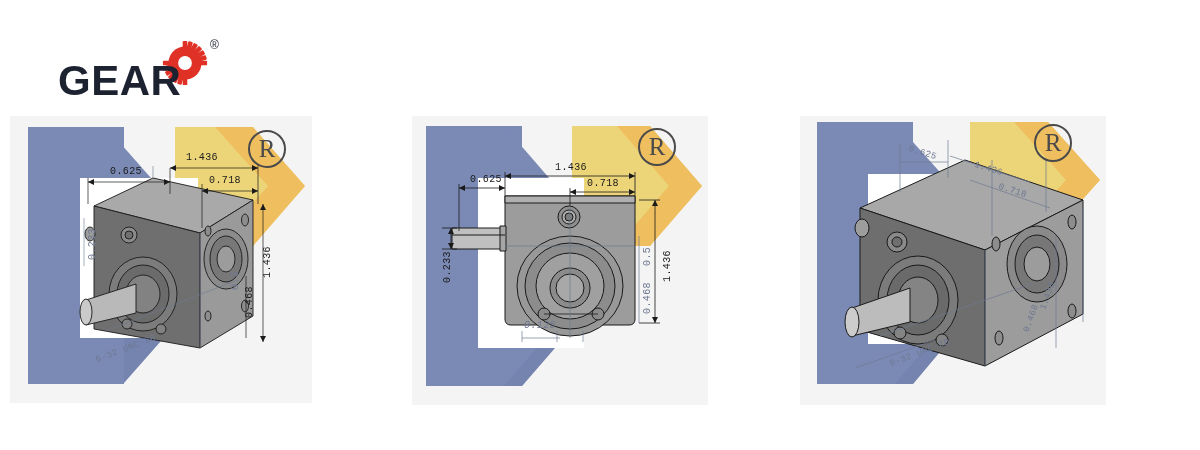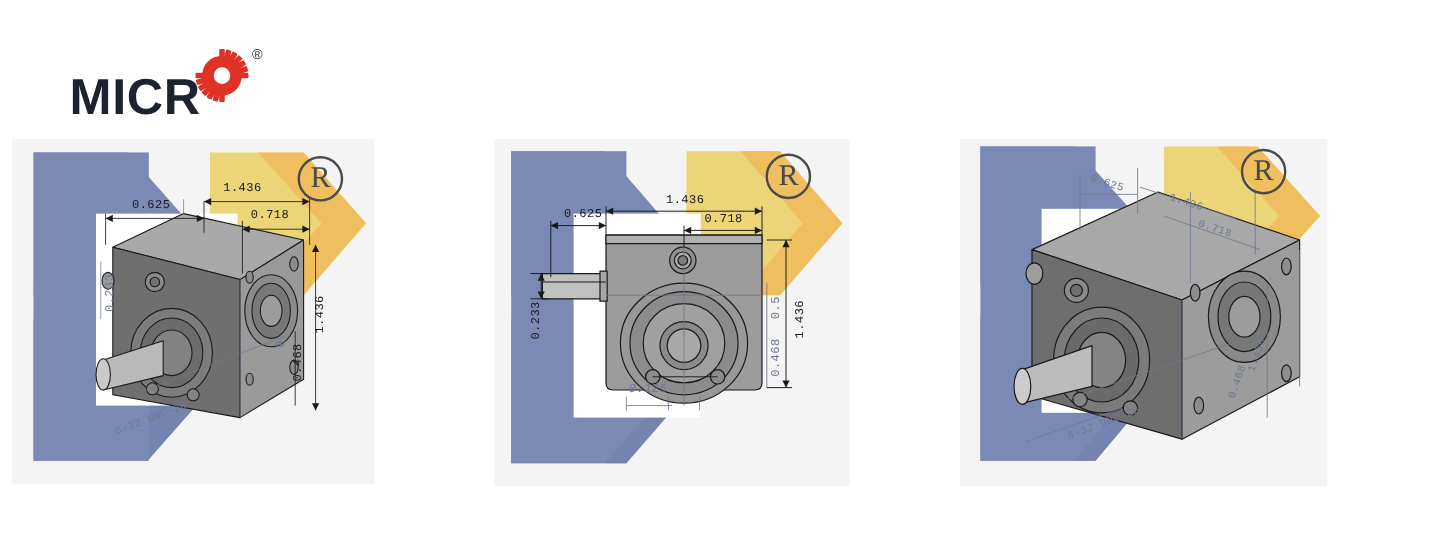--- a/index.html
+++ b/index.html
@@ -128,21 +128,21 @@
           <rect x="45" y="2" width="10" height="16" rx="2" transform="rotate(45 50 50)"></rect>
           <rect x="45" y="82" width="10" height="16" rx="2" transform="rotate(45 50 50)"></rect>
           <rect x="45" y="2" width="10" height="16" rx="2" transform="rotate(75 50 50)"></rect>
           <rect x="45" y="82" width="10" height="16" rx="2" transform="rotate(75 50 50)"></rect>
         </g>
       </g>
       <circle cx="50" cy="50" r="15" fill="#ffffff"></circle>
     </svg>
   </span>
   <div id="logo-reg">®</div>
-  <div class="logo-line" id="logo-gear">MICR</div>
+  <div class="logo-line" id="logo-gear">GEAR</div>
 </div>
 
 <div class="product-panel" id="product-panel-1">
   <div class="panel-stage">
 
     <svg class="bg-svg" viewBox="0 0 302 287" preserveAspectRatio="none">
       <rect x="0" y="0" width="302" height="287" fill="#f4f4f4"></rect>
       <polygon points="165,11 243,11 295,70 243,130 165,130" fill="#ecd479"></polygon>
       <polygon points="243,11 295,70 243,130 205,130 258,70 205,11" fill="#f0b857" opacity="0.75"></polygon>
       <polygon points="18,11 96,11 148,70 96,130 18,130" fill="#7b8ab5"></polygon>

